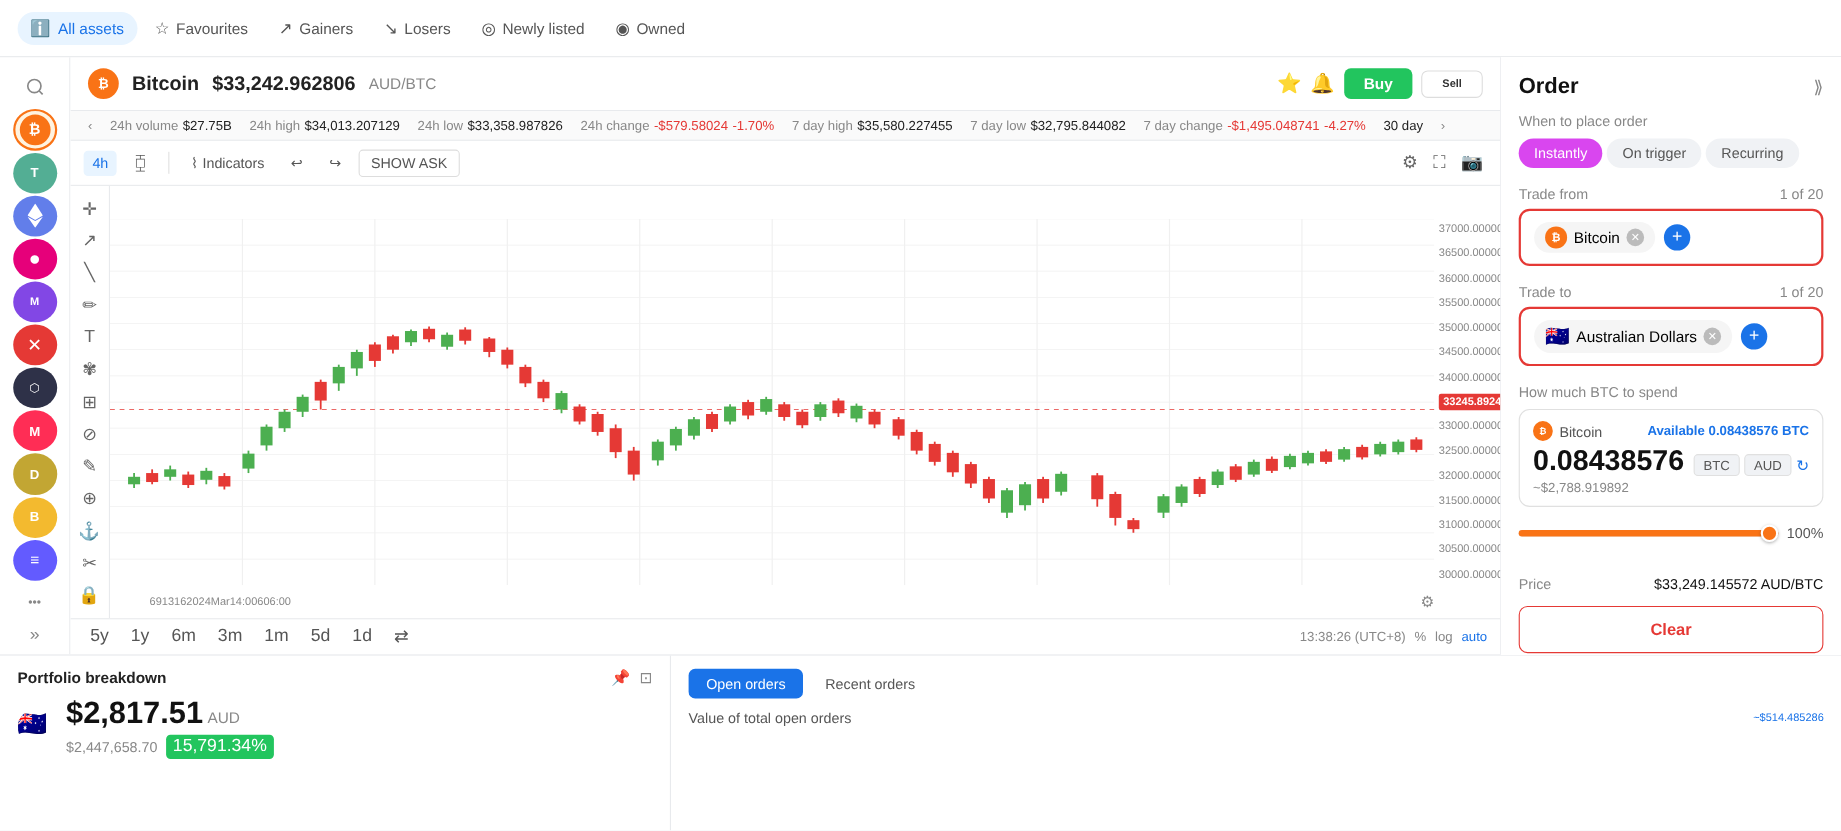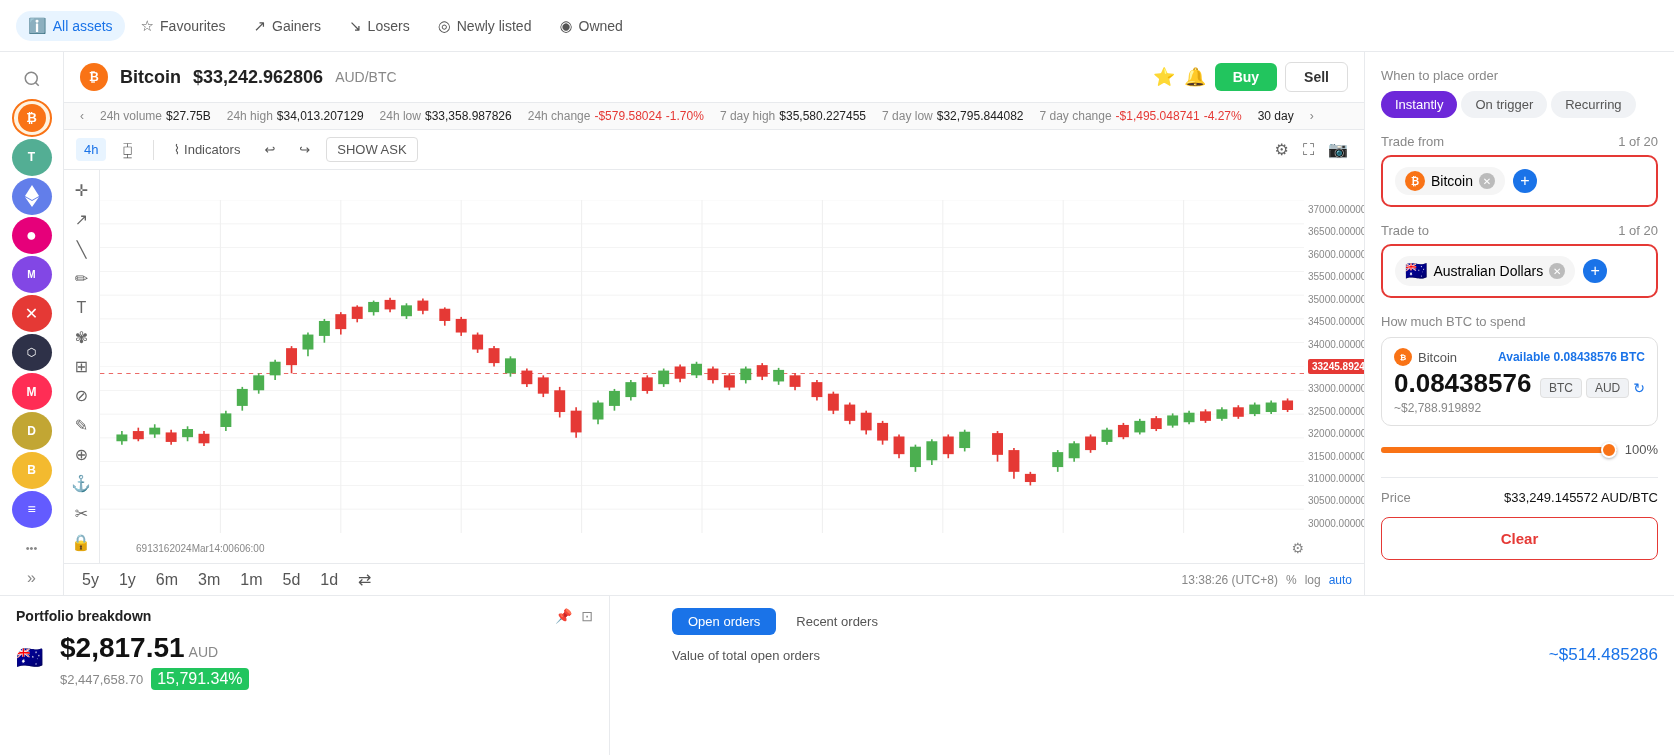--- a/index.html
+++ b/index.html
@@ -80,21 +80,21 @@
       display: flex; align-items: center; justify-content: center;
       color: #fff; font-weight: bold; font-size: 12px;
     }
     .coin-name { font-size: 18px; font-weight: 600; color: #222; }
     .coin-price { font-size: 18px; font-weight: 600; color: #222; }
     .coin-pair { font-size: 14px; color: #888; }
     .header-actions { margin-left: auto; display: flex; gap: 8px; align-items: center; }
     .btn-star { background: none; border: none; cursor: pointer; font-size: 18px; color: #f5a623; }
     .btn-bell { background: none; border: none; cursor: pointer; font-size: 18px; color: #888; }
     .btn-buy { background: #22c55e; color: #fff; border: none; border-radius: 6px; padding: 6px 18px; font-size: 14px; font-weight: 600; cursor: pointer; }
-    .btn-sell { background: #fff; color: #333; border: 1px solid #ddd; border-radius: 6px; padding: 6px 18px; font-size: 14px; font-weight: 600; cursor: pointer; }
+    .btn-sell { background: #fff; color: #333; border: 1px solid #ddd; border-radius: 6px; padding: 6px 18px; font-size: 10px; font-weight: 600; cursor: pointer; }
 
     
     .ticker-bar {
       display: flex;
       align-items: center;
       padding: 6px 16px;
       background: #fafafa;
       border-bottom: 1px solid #e8eaed;
       font-size: 12px;
       color: #555;
@@ -241,21 +241,21 @@
     .order-section-label { font-size: 13px; color: #888; margin-bottom: 8px; }
     .order-type-buttons {
       display: flex;
       gap: 4px;
       margin-bottom: 16px;
     }
     .order-type-btn {
       padding: 6px 14px; border-radius: 20px; font-size: 13px;
       border: none; cursor: pointer; background: #f0f2f5; color: #555;
     }
-    .order-type-btn.active { background: #6d28d9; color: #fff; }
+    .order-type-btn.active { background: #d946ef; color: #fff; }
 
     .trade-from-label, .trade-to-label {
       font-size: 13px; color: #888; margin-bottom: 6px;
       display: flex; justify-content: space-between;
     }
     .trade-box {
       border: 2px solid #e53935;
       border-radius: 10px;
       padding: 10px 12px;
       margin-bottom: 16px;
@@ -348,21 +348,20 @@
       font-size: 15px; font-weight: 600; cursor: pointer;
     }
 
     
     .bottom-panel {
       display: flex;
       height: 160px;
       border-top: 1px solid #e8eaed;
       flex-shrink: 0;
       background: #fff;
-      gap: 46px;
     }
     .portfolio-section {
       width: 610px;
       padding: 12px 16px;
       border-right: 1px solid #e8eaed;
     }
     .portfolio-header {
       display: flex; justify-content: space-between; align-items: center;
       margin-bottom: 8px;
     }
@@ -385,21 +384,21 @@
       padding: 12px 16px;
     }
     .orders-tabs { display: flex; gap: 4px; margin-bottom: 10px; }
     .orders-tab {
       padding: 6px 16px; border-radius: 6px; font-size: 13px;
       border: none; cursor: pointer; background: none; color: #555;
     }
     .orders-tab.active { background: #1a73e8; color: #fff; }
     .orders-value-row { display: flex; justify-content: space-between; align-items: center; }
     .orders-label { font-size: 13px; color: #555; font-weight: 500; }
-    .orders-value { font-size: 17px; color: #1a73e8; font-weight: 500; }
+    .orders-value { font-size: 10px; color: #1a73e8; font-weight: 500; }
   </style>
 </head>
 <body>
 
 <nav class="top-nav">
   <button class="nav-item active">
     <span class="nav-icon">ℹ️</span>
     <span>All assets</span>
   </button>
   <button class="nav-item">
@@ -832,20 +831,24 @@
         <span>13:38:26 (UTC+8)</span>
         <span>%</span>
         <span>log</span>
         <span style="color:#1a73e8;">auto</span>
       </div>
     </div>
 
   </div>
 
   <div class="order-panel">
+    <div class="order-panel-header">
+      <span class="order-title">Order</span>
+      <button class="order-expand">⟫</button>
+    </div>
 
     <div class="order-section-label">When to place order</div>
     <div class="order-type-buttons">
       <button class="order-type-btn active">Instantly</button>
       <button class="order-type-btn">On trigger</button>
       <button class="order-type-btn">Recurring</button>
     </div>
 
     <div class="trade-from-label">
       <span>Trade from</span>

